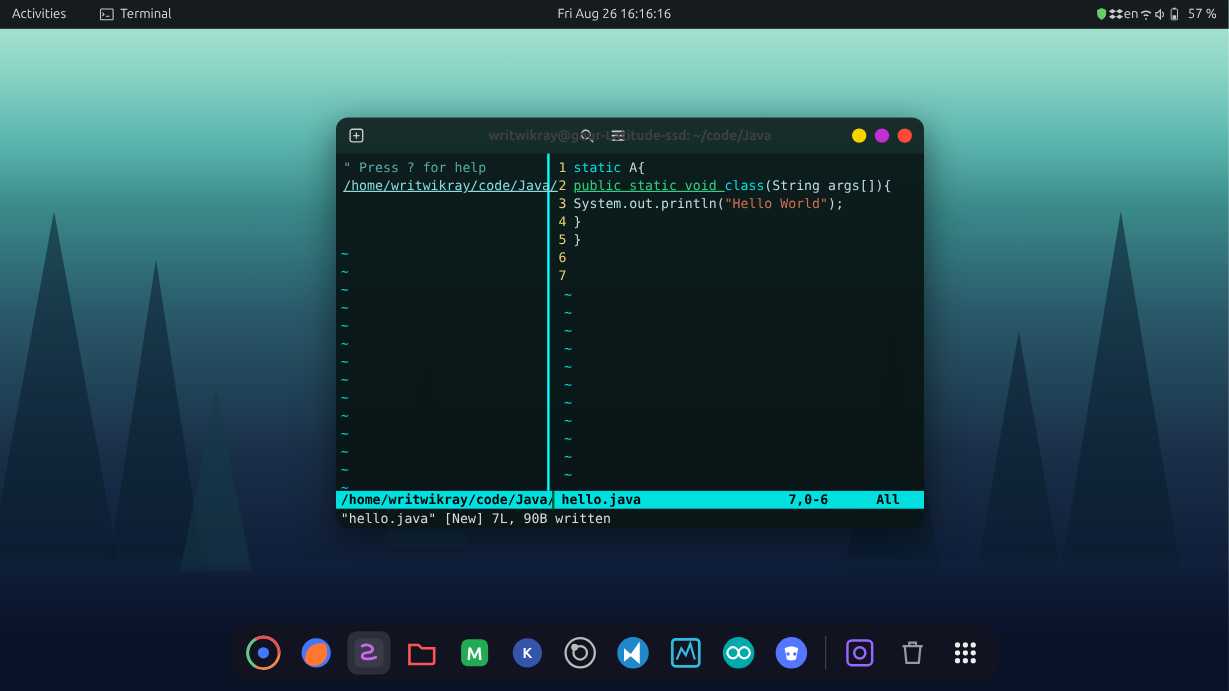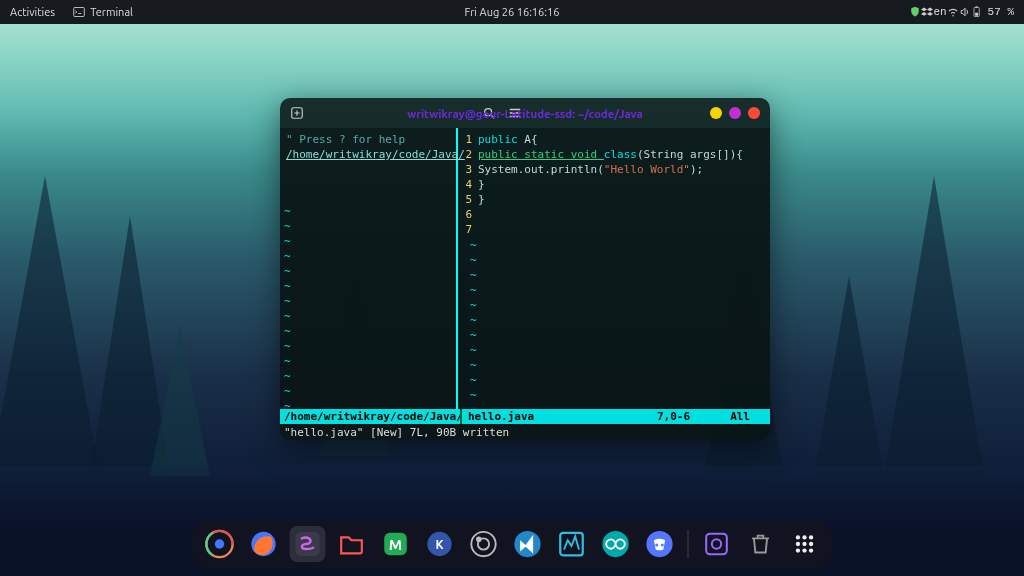--- a/index.html
+++ b/index.html
@@ -20,23 +20,23 @@
 
   
   .topbar {
     position: absolute; top: 0; left: 0; right: 0; height: 24px;
     background: rgba(10,10,15,0.92);
     display: flex; align-items: center;
     font-size: 11px; color: #ddd;
     padding: 0 10px;
     z-index: 50;
   }
-  .topbar .left { display: flex; align-items: flex-end; gap: 18px; }
+  .topbar .left { display: flex; align-items: flex-end; gap: 28px; }
   .topbar .center { position: absolute; left: 50%; transform: translateX(-50%); font-weight: 400; }
-  .topbar .right { margin-left: auto; display: flex; align-items: center; gap: 0; font-family: Liberation Mono, monospace; }
+  .topbar .right { margin-left: auto; display: flex; align-items: center; gap: 0; }
   .topbar .item { display: flex; align-items: center; gap: 5px; cursor: pointer; }
   .topbar svg { width: 12px; height: 12px; fill: #ccc; }
 
   
   .tree {
     position: absolute; bottom: 100px; width: 0; height: 0;
     border-left: 40px solid transparent;
     border-right: 40px solid transparent;
     border-bottom: 220px solid rgba(10,30,45,0.55);
     z-index: 1;
@@ -59,21 +59,21 @@
     box-shadow: 0 8px 30px rgba(0,0,0,0.5);
     overflow: hidden;
     z-index: 20;
     font-family: "DejaVu Sans Mono","Menlo",monospace;
     font-size: 11px;
     color: #9de;
     display:flex; flex-direction:column;
   }
   .term-header {
     height: 30px; display:flex; align-items:center; padding:0 10px;
-    color:#6d28d9; font-family:"Ubuntu",sans-serif; font-size:12px;
+    color:#404040; font-family:"Ubuntu",sans-serif; font-size:12px;
   }
   .term-header .title { position:absolute; left:50%; transform:translateX(-50%); font-weight:600; font-size:11.5px;}
   .term-header .dots { margin-left:auto; display:flex; gap:7px; align-items:center;}
   .term-header .dot { width:12px; height:12px; border-radius:50%; cursor:pointer;}
   .term-header .hicon { width:14px; height:14px; fill:#ccc; cursor:pointer; }
   .term-header .hleft { display:flex; align-items:center; gap:10px;}
   .term-header .hright-icons{ display:flex; align-items:center; gap:12px; margin-left:auto; margin-right:10px;}
 
   .term-body { flex:1; display:flex; position:relative; background:rgba(8,20,20,0.6);}
   .pane { position:relative; }
@@ -223,21 +223,21 @@
           <div>~</div>
           <div>~</div>
           <div>~</div>
           <div>~</div>
         </div>
     </div>
     <div class="pane pane-right">
       <div id="code-container">
           <div class="code-line">
             <span class="ln">1</span>
-            <span class="code"><span class="kw-cyan">public </span><span class="plain">A{</span></span>
+            <span class="code"><span class="kw-cyan">static </span><span class="plain">A{</span></span>
           </div>
           <div class="code-line">
             <span class="ln">2</span>
             <span class="code"><span class="kw-green">public static void </span><span class="func">class</span><span class="plain">(String args[]){</span></span>
           </div>
           <div class="code-line">
             <span class="ln">3</span>
             <span class="code"><span class="plain">System.out.println(</span><span class="str">"Hello World"</span><span class="plain">);</span></span>
           </div>
           <div class="code-line">

